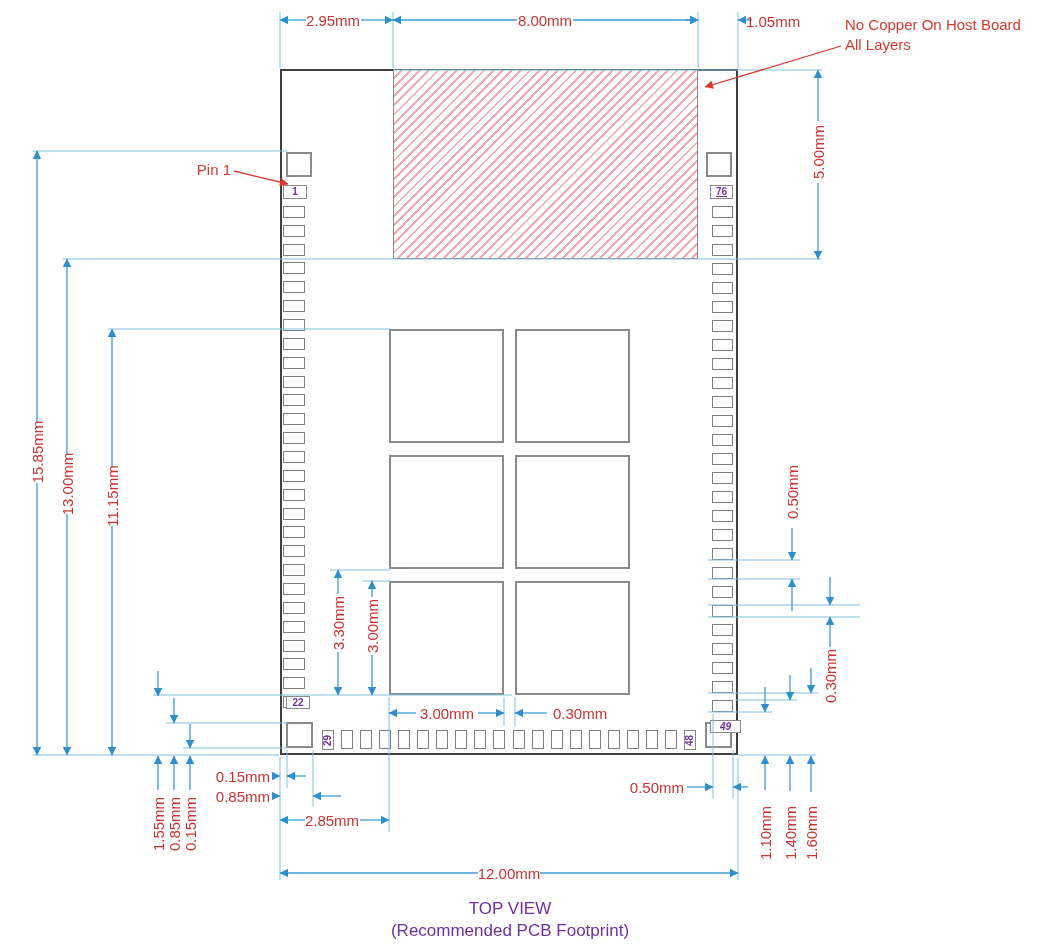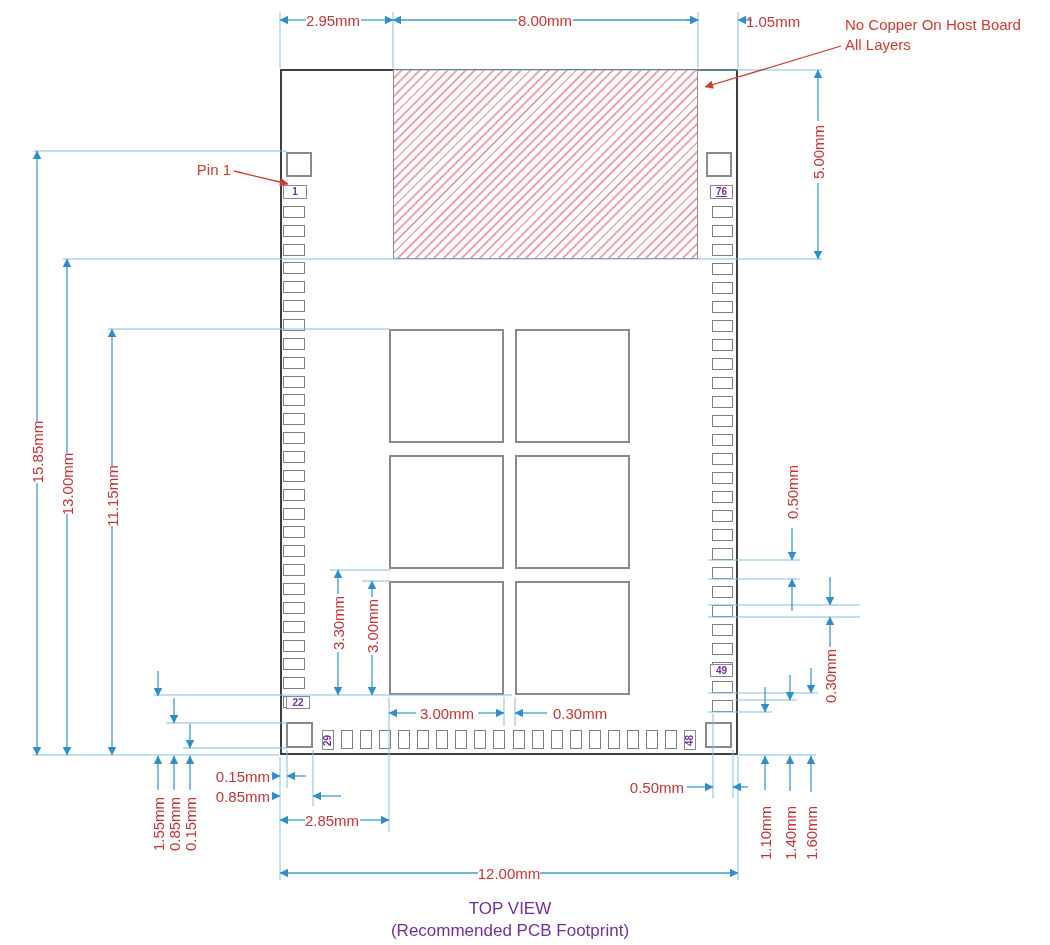--- a/index.html
+++ b/index.html
@@ -117,21 +117,21 @@
       <div class="pad" style="left: 684px; top: 730px; width: 12px; height: 19px;"></div>
       <div class="sq" style="left: 389px; top: 329px; width: 115px; height: 114px;"></div>
       <div class="sq" style="left: 515px; top: 329px; width: 115px; height: 114px;"></div>
       <div class="sq" style="left: 389px; top: 455px; width: 115px; height: 114px;"></div>
       <div class="sq" style="left: 515px; top: 455px; width: 115px; height: 114px;"></div>
       <div class="sq" style="left: 389px; top: 581px; width: 115px; height: 114px;"></div>
       <div class="sq" style="left: 515px; top: 581px; width: 115px; height: 114px;"></div>
       <div class="badge" style="left: 283px; top: 185px; width: 24px; height: 14px;">1</div>
       <div class="badge" style="left: 710px; top: 185px; width: 23px; height: 14px; text-decoration: underline;">76</div>
       <div class="badge" style="left: 286px; top: 696px; width: 24px; height: 13px;">22</div>
-      <div class="badge" style="left: 710px; top: 664px; width: 23px; height: 13px;">49</div>
+      <div class="badge" style="left: 710px; top: 720px; width: 31px; height: 13px; font-style: italic;">49</div>
       <div class="badge vert" style="left: 322px; top: 730px; width: 12px; height: 20px;">29</div>
       <div class="badge vert" style="left: 684px; top: 730px; width: 12px; height: 20px;">48</div>
     </div>
 
   <svg class="dims" width="1050" height="945">
     <defs>
       <marker id="ab" viewBox="0 0 10 10" refX="9.5" refY="5" markerWidth="9" markerHeight="6.5" orient="auto">
         <path d="M0,0 L10,5 L0,10 z" fill="#2f8fcc"></path>
       </marker>
       <marker id="ar" viewBox="0 0 10 10" refX="9.5" refY="5" markerWidth="9" markerHeight="6.5" orient="auto">

